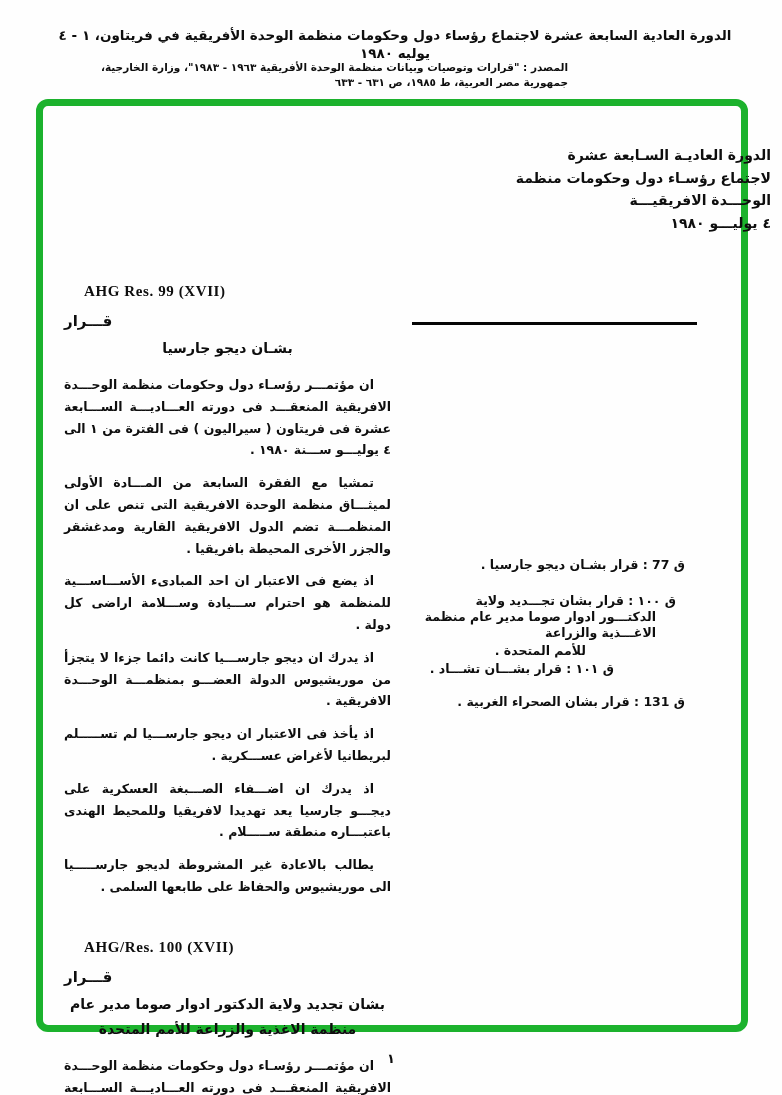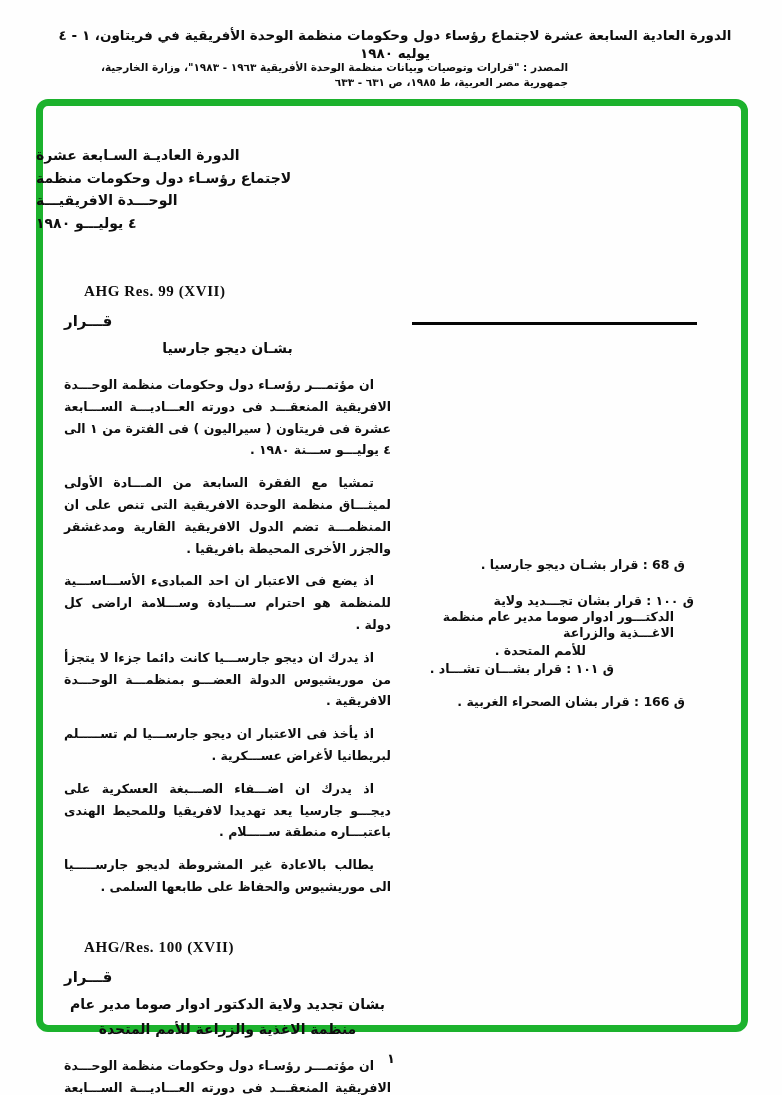--- a/index.html
+++ b/index.html
@@ -26,22 +26,22 @@
   .doc-box {
     position:absolute; left:36px; top:99px;
     width:712px; height:933px;
     border:7px solid #1cb22d;
     border-radius:12px;
     box-sizing:border-box;
   }
   
   .title-block {
     position:absolute; top:144px; left:36px; width:712px;
-    direction:rtl; text-align:left;
-    font-weight:bold; font-size:14px; line-height:22.5px;
+    direction:rtl; text-align:right;
+    font-weight:bold; font-size:14px; line-height:22.5px;padding-left:23px;
   }
   
   .col-left {
     position:absolute; left:64px; top:283px; width:327px;
     direction:rtl;
   }
   .ref {
     direction:ltr; text-align:left;
     font-family:"Liberation Serif", "DejaVu Serif", serif;
     font-weight:bold; font-size:15px; letter-spacing:0.6px;
@@ -69,21 +69,21 @@
     width:285px; height:3px; background:#050505;
   }
   .toc-item {
     position:absolute;
     direction:rtl; text-align:right;
     font-weight:bold; font-size:12.5px; line-height:20px;
     white-space:nowrap;
   }
   .toc-1 { top:555px; right:97px; }
   .toc-2 {
-    top:593px; right:88px; width:240px;
+    top:593px; right:106px; width:240px;
     white-space:normal;
     padding-right:20px; text-indent:-20px;
     line-height:16px;
   }
   .toc-3 { top:641px; right:196px; }
   .toc-4 { top:659px; right:168px; }
   .toc-5 { top:692px; right:97px; }
   
   .page-num {
     position:absolute; top:1051px; left:0; width:782px;
@@ -102,25 +102,25 @@
 
   <div class="title-block">
     <div>الدورة العاديـة السـابعة عشرة</div>
     <div>لاجتماع رؤسـاء دول وحكومات منظمة</div>
     <div>الوحـــدة الافريقيـــة</div>
     <div>٤ يوليـــو ١٩٨٠</div>
   </div>
 
   <div class="rule" style="background-color: rgb(5, 5, 5);"></div>
 
-  <div class="toc-item toc-1">ق 68  : قرار بشـان ديجو جارسيا .</div>
+  <div class="toc-item toc-1">ق 77  : قرار بشـان ديجو جارسيا .</div>
   <div class="toc-item toc-2">ق ١٠٠ : قرار بشان تجـــديد ولاية الدكتـــور ادوار صوما مدير عام منظمة الاغـــذية والزراعة</div>
   <div class="toc-item toc-3">للأمم المتحدة .</div>
   <div class="toc-item toc-4">ق ١٠١ : قرار بشـــان تشـــاد .</div>
-  <div class="toc-item toc-5">ق 166 : قرار بشان الصحراء الغربية .</div>
+  <div class="toc-item toc-5">ق 131 : قرار بشان الصحراء الغربية .</div>
 
   <div class="col-left">
 
     <div class="ref">AHG Res. 99 (XVII)</div>
 
     <div class="decree">قـــرار</div>
     <div class="subject subject-gap">بشـان ديجو جارسيا</div>
 
     <p class="par">ان مؤتمـــر رؤسـاء دول وحكومات منظمة الوحـــدة الافريقية المنعقـــد فى دورته العـــاديـــة الســـابعة عشرة فى فريتاون ( سيراليون ) فى الفترة من ١ الى ٤ يوليـــو ســـنة ١٩٨٠ .</p>
     <p class="par">تمشيا مع الفقرة السابعة من المـــادة الأولى لميثـــاق منظمة الوحدة الافريقية التى تنص على ان المنظمـــة تضم الدول الافريقية القارية ومدغشقر والجزر الأخرى المحيطة بافريقيا .</p>

